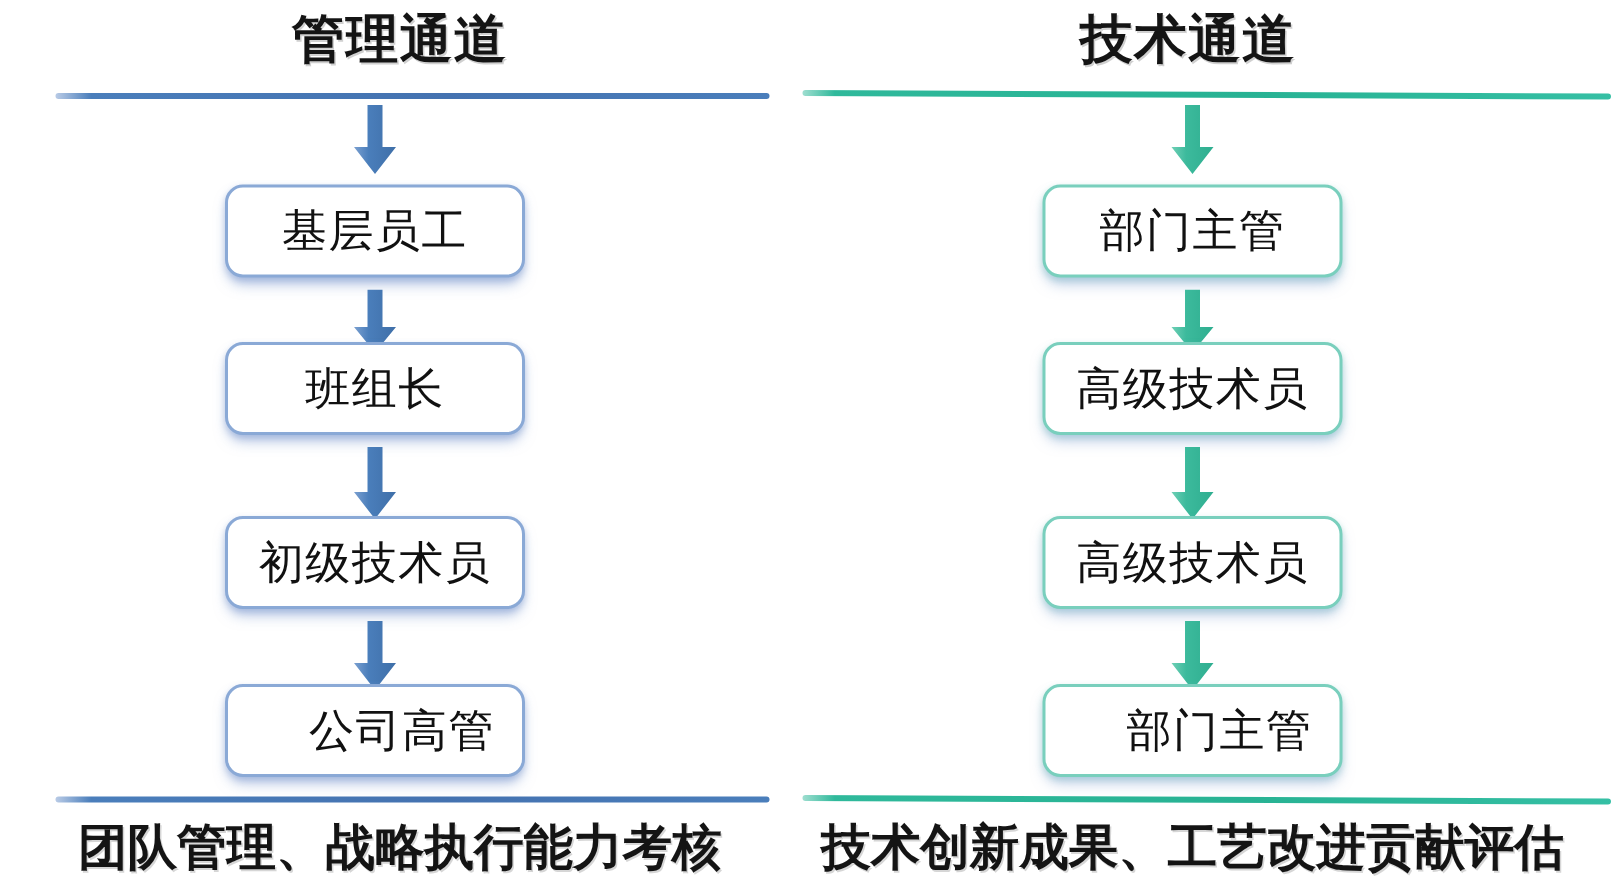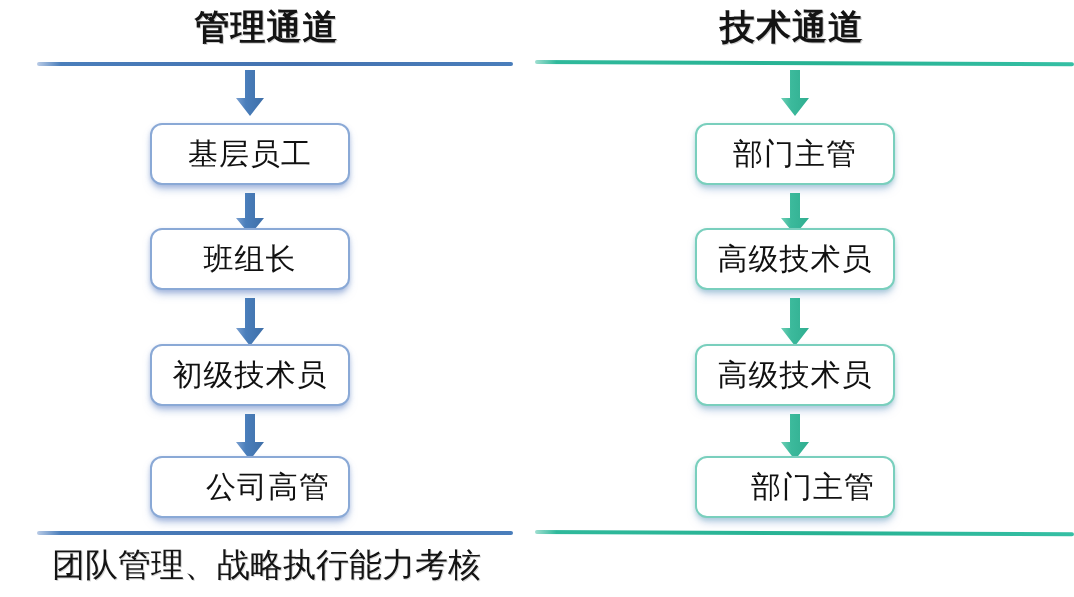--- a/index.html
+++ b/index.html
@@ -127,21 +127,21 @@
   .a2 { top: 236px; }
   .n2 { top: 282px; }
   .a3 { top: 352px; }
   .n3 { top: 394px; padding-left: 36px; }
 
   
   .caption {
     position: absolute;
     top: 543px;
     font-size: 33px;
-    font-weight: normal;
+    font-weight: bold;
     color: #141414;
     letter-spacing: 0px;
     white-space: nowrap;
     text-shadow: 1px 1px 0 rgba(120,120,120,0.3);
   }
   .panel-left  .caption { left: 0px; width: 493px; text-align: center; }
   .panel-right .caption { left: 10px; width: 530px; text-align: center; }
 </style>
 </head>
 <body>
@@ -286,15 +286,16 @@
           </defs>
           <path d="M11 0 L21 0 L21 28 L30 28 L16 46 L2 28 L11 28 Z" fill="url(#tg3)"></path>
         </svg>
       </div>
 
       <div class="node node-teal n3">部门主管</div>
     </div>
 
     <div class="rule rule-teal-bottom"></div>
 
+    <div class="caption">技术创新成果、工艺改进贡献评估</div>
   </div>
 
 </div>
 
 </body></html>

